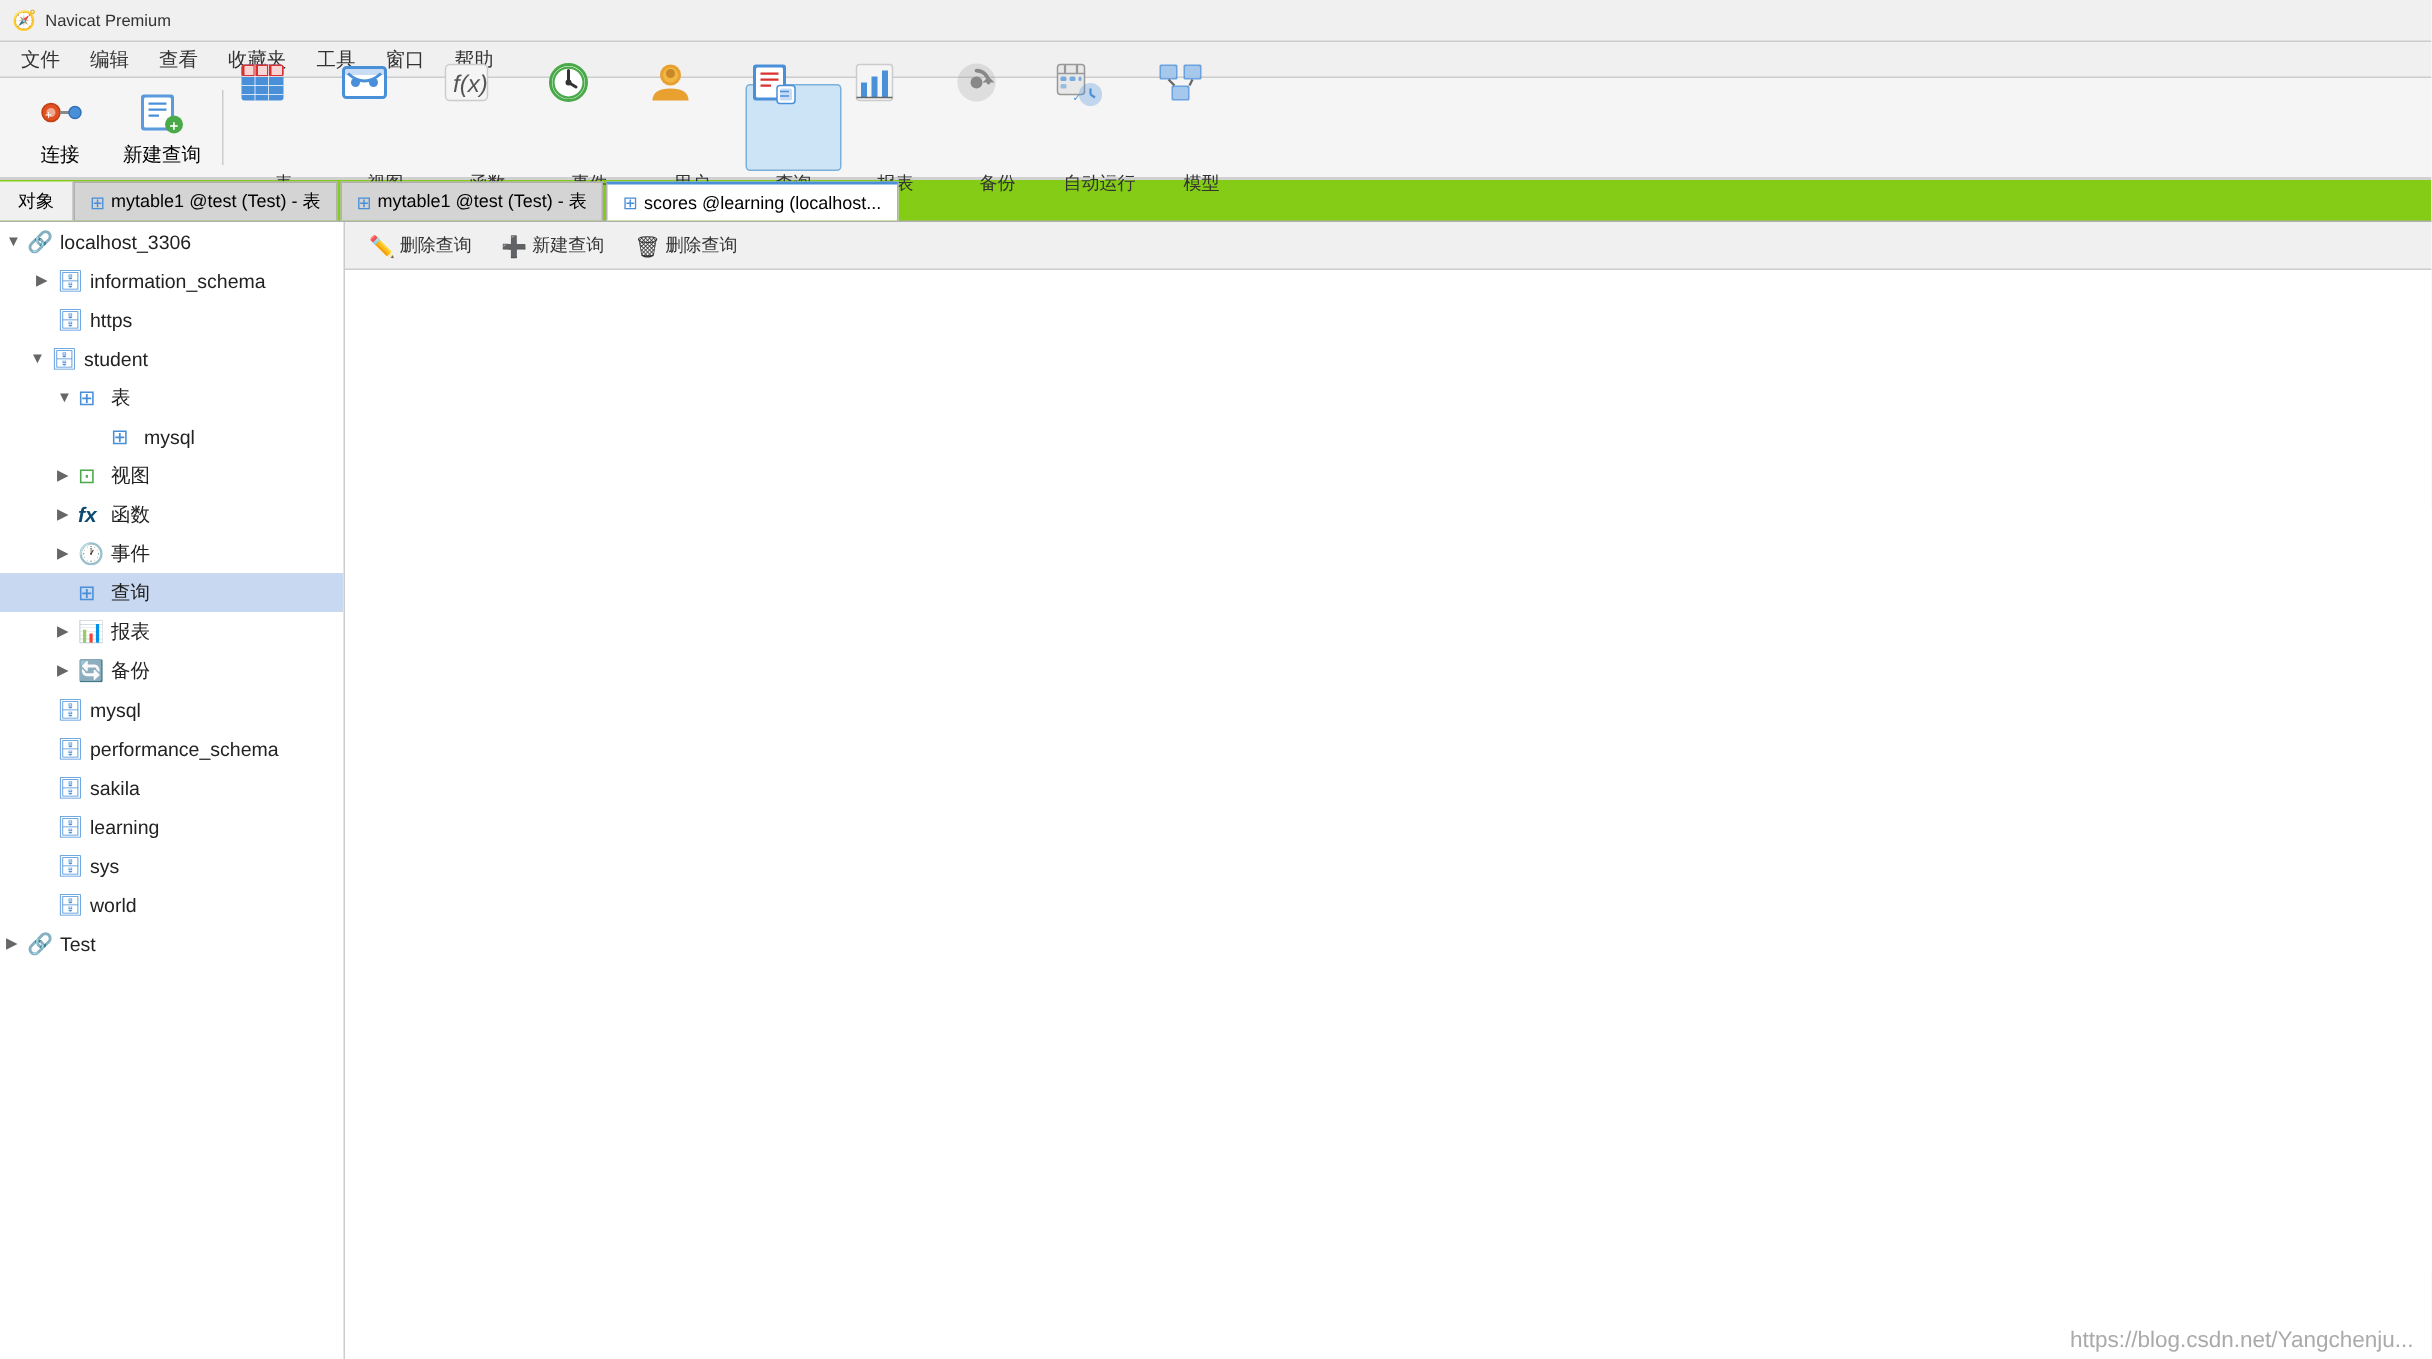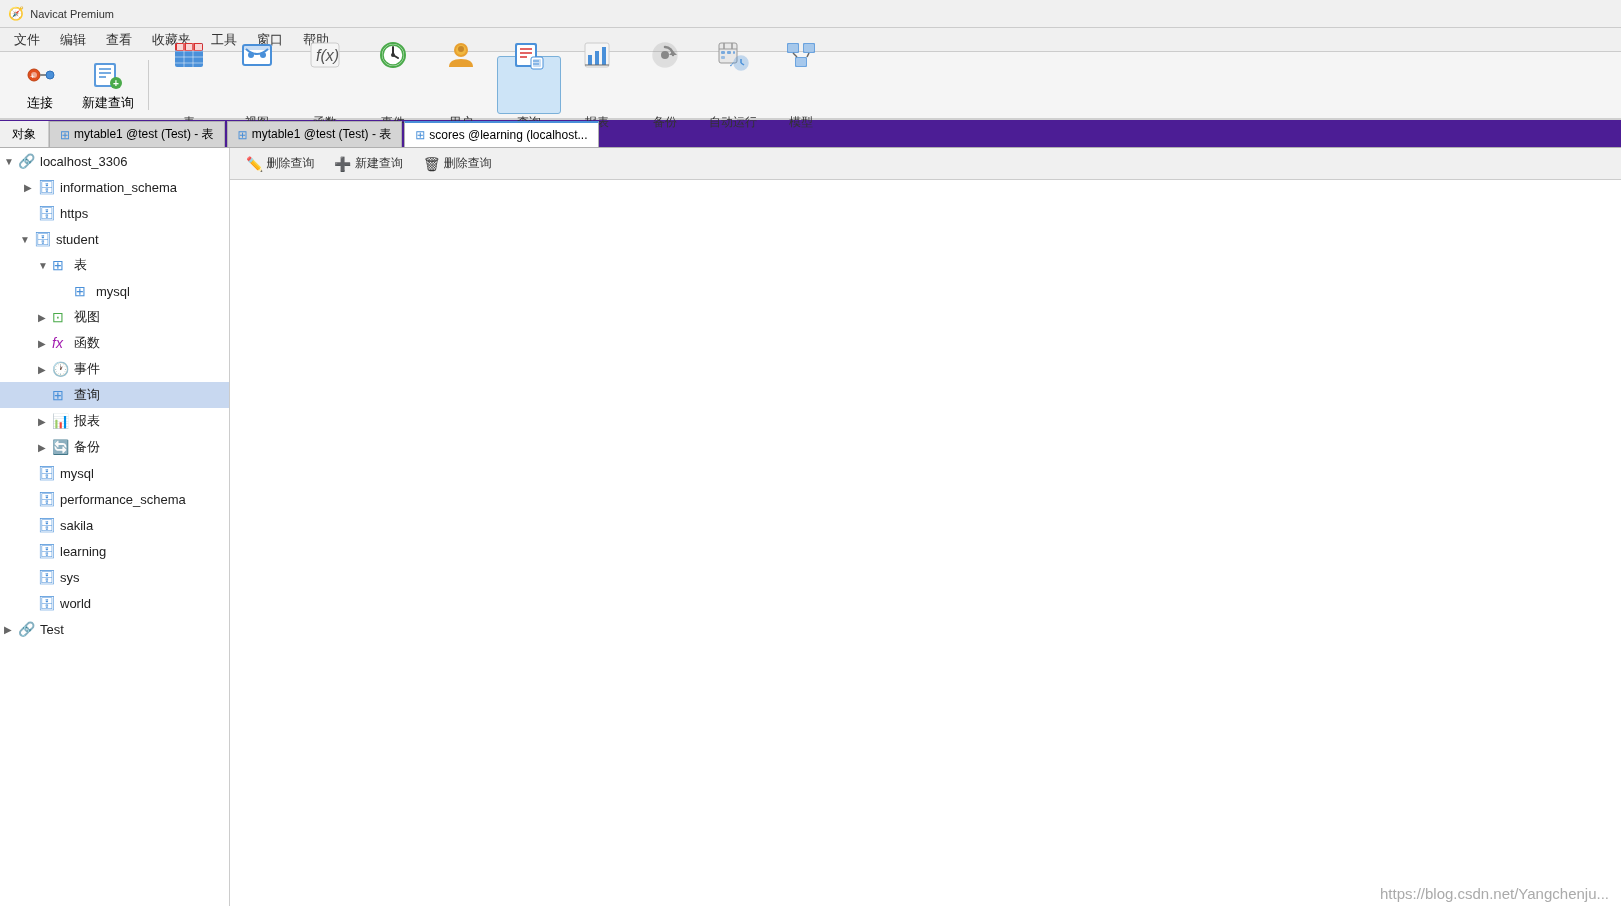--- a/index.html
+++ b/index.html
@@ -39,21 +39,20 @@
       background: #f5f5f5;
       border-bottom: 2px solid #d0d0d0;
       display: flex;
       align-items: center;
       padding: 4px 8px;
       gap: 4px;
     }
     .toolbar-btn {
       display: flex;
       flex-direction: column;
-      align-items: center;
       justify-content: center;
       width: 64px;
       height: 58px;
       cursor: pointer;
       border-radius: 3px;
       padding: 4px 2px;
       gap: 36px;
     }
     .toolbar-btn.active { background: #cde4f7; border: 1px solid #7ab0d9; }
     .toolbar-btn .btn-icon { font-size: 28px; line-height: 1; margin-bottom: 2px; }
@@ -69,21 +68,21 @@
       width: 64px;
       height: 58px;
       cursor: pointer;
       border-radius: 3px;
       padding: 4px 2px;
     }
 
     
     #tab-container {
       height: 28px;
-      background: #4c1d95;
+      background: #84cc16;
       display: flex;
       align-items: flex-end;
       border-bottom: 1px solid #b0b0b0;
       padding-left: 0;
     }
     .tab-item {
       height: 26px;
       padding: 0 10px;
       display: flex;
       align-items: center;
@@ -179,21 +178,21 @@
       color: #aaa;
     }
 
     
     .server-icon-green { color: #2a9d2a; font-size: 16px; }
     .server-icon-orange { color: #e87020; font-size: 16px; }
 
     
     .tbl-icon { color: #4a90d9; }
     .view-icon { color: #4aaa4a; }
-    .func-icon { color: #a21caf; }
+    .func-icon { color: #0c4a6e; font-weight: bold; }
     .event-icon { color: #4aaa4a; }
     .query-icon { color: #4a90d9; }
     .report-icon { color: #888; }
     .backup-icon { color: #888; }
 
     .toolbar-new-query {
       display: flex;
       flex-direction: column;
       align-items: center;
       justify-content: center;

